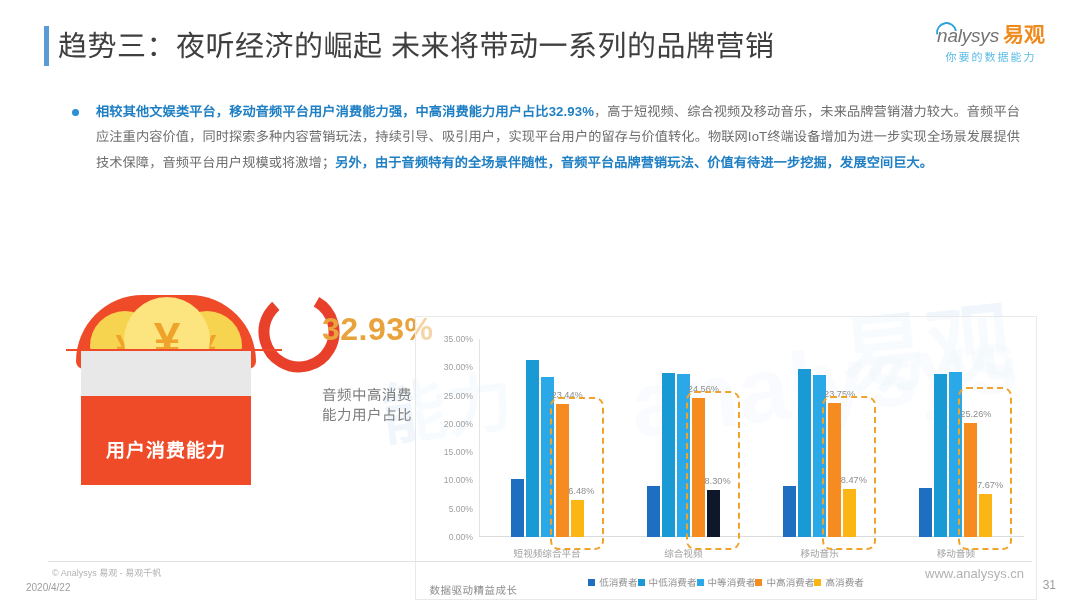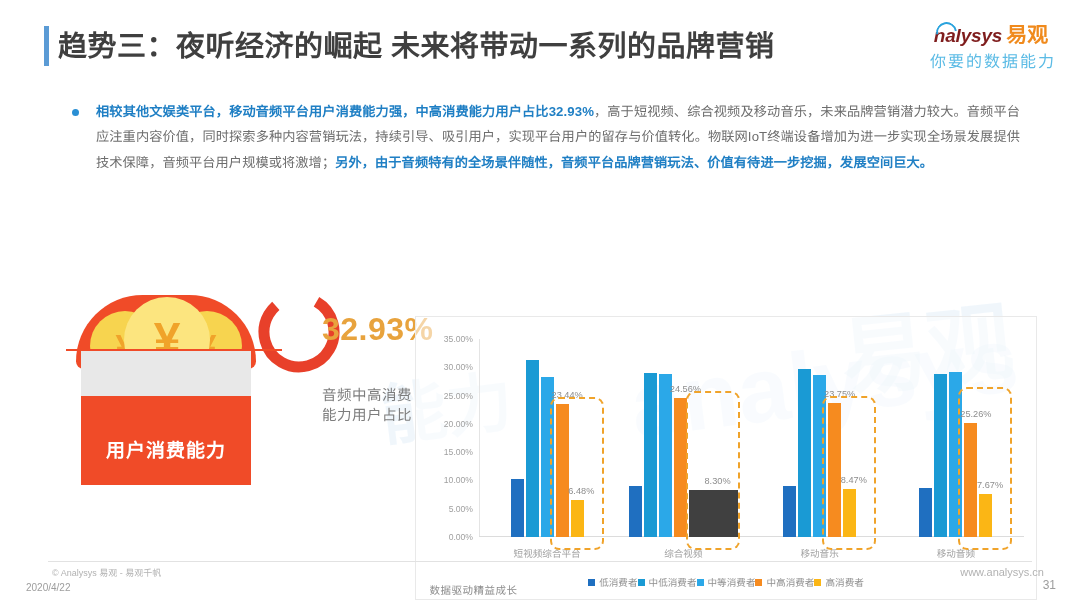--- a/index.html
+++ b/index.html
@@ -18,27 +18,27 @@
     color:#cfe4f5;opacity:.45;font-weight:700;white-space:nowrap;}
   .wm1{left:120px;top:380px;font-size:78px;transform:rotate(-8deg);opacity:.30;}
   .wm2{left:380px;top:355px;font-size:66px;transform:rotate(-7deg);opacity:.30;}
   .wm3{left:630px;top:330px;font-size:92px;transform:rotate(-7deg);opacity:.28;}
   .wm4{left:840px;top:280px;font-size:86px;transform:rotate(-6deg);opacity:.30;}
 
   
   .header{position:absolute;left:0;top:0;width:1080px;height:86px;}
   .title-bar{position:absolute;left:44px;top:26px;width:5px;height:40px;background:#5b9bd5;}
   .title{position:absolute;left:58px;top:26px;font-size:29px;line-height:40px;
-    color:#3f3f3f;font-weight:700;letter-spacing:.5px;white-space:nowrap;}
+    color:#3f3f3f;font-weight:400;letter-spacing:.5px;white-space:nowrap;}
 
   .logo{position:absolute;right:28px;top:24px;width:122px;height:46px;text-align:center;}
   .logo-row{font-size:19px;line-height:22px;white-space:nowrap;}
-  .logo-en{color:#7f1d1d;font-style:italic;font-weight:700;letter-spacing:-.2px;}
+  .logo-en{color:#737373;font-style:italic;font-weight:400;letter-spacing:-.2px;}
   .logo-cn{color:#f08a1c;font-weight:700;font-size:21px;margin-left:4px;}
-  .logo-sub{font-size:16px;color:#5bbbe5;letter-spacing:2px;margin-top:1px;white-space:nowrap;}
+  .logo-sub{font-size:11px;color:#5bbbe5;letter-spacing:2px;margin-top:1px;white-space:nowrap;}
   .logo-arc{position:absolute;left:6px;top:-2px;width:17px;height:17px;
     border:2.3px solid #2aa3dd;border-radius:50%;
     border-right-color:transparent;border-bottom-color:transparent;transform:rotate(35deg);}
 
   
   .para-wrap{position:absolute;left:70px;top:99px;width:950px;}
   .bullet{position:absolute;left:2px;top:10px;width:7px;height:7px;border-radius:50%;background:#2a8fd4;}
   .para{margin-left:26px;font-size:13.2px;line-height:25.3px;color:#6d6d6d;
     text-align:justify;letter-spacing:.1px;}
   .hl{color:#1f7fc4;font-weight:700;}
@@ -93,21 +93,21 @@
     justify-content:center;align-items:flex-start;}
   .lg{display:flex;align-items:center;gap:4px;font-size:9.6px;color:#8f8f8f;white-space:nowrap;}
   .sw{width:7px;height:7px;display:inline-block;}
 
   
   .foot-rule{position:absolute;left:48px;top:561px;width:984px;height:1px;background:#e2e2e2;}
   .foot-copy{position:absolute;left:52px;top:566px;font-size:9px;color:#b2b2b2;white-space:nowrap;}
   .foot-date{position:absolute;left:26px;top:582px;font-size:10px;color:#9d9d9d;}
   .foot-mid{position:absolute;left:0;top:582px;width:947px;text-align:center;
     font-size:10.5px;color:#8c8c8c;letter-spacing:.5px;}
-  .foot-url{position:absolute;right:36px;top:566px;font-size:11px;color:#b2b2b2;}
+  .foot-url{position:absolute;right:56px;top:566px;font-size:13px;color:#b2b2b2;}
   .foot-page{position:absolute;right:24px;top:578px;font-size:12px;color:#9d9d9d;}
 </style>
 </head>
 <body>
 
 <div class="slide">
 
   <div class="watermark wm1">观</div>
   <div class="watermark wm2">能力</div>
   <div class="watermark wm3">analysys</div>
@@ -180,21 +180,21 @@
           <div class="cat">短视频综合平台</div>
         </div>
         <div class="group" style="left: 136.25px; width: 136.25px;">
           <div class="bars">
             <div class="bar" style="height: 51.48px; background: rgb(31, 111, 192);"></div>
             <div class="bar" style="height: 164.057px; background: rgb(26, 154, 212);"></div>
             <div class="bar" style="height: 163.491px; background: rgb(43, 168, 232);"></div>
             <div class="bar" style="height: 138.939px; background: rgb(246, 139, 31);">
               <span class="dlabel">24.56%</span>
             </div>
-            <div class="bar" style="height: 46.9543px; background: #404040; padding-left: 36px;">
+            <div class="bar" style="height: 46.9543px; background: #0f172a;">
               <span class="dlabel">8.30%</span>
             </div>
           </div>
           <div class="cat">综合视频</div>
         </div>
         <div class="group" style="left: 272.5px; width: 136.25px;">
           <div class="bars">
             <div class="bar" style="height: 51.48px; background: rgb(31, 111, 192);"></div>
             <div class="bar" style="height: 168.017px; background: rgb(26, 154, 212);"></div>
             <div class="bar" style="height: 161.794px; background: rgb(43, 168, 232);"></div>

